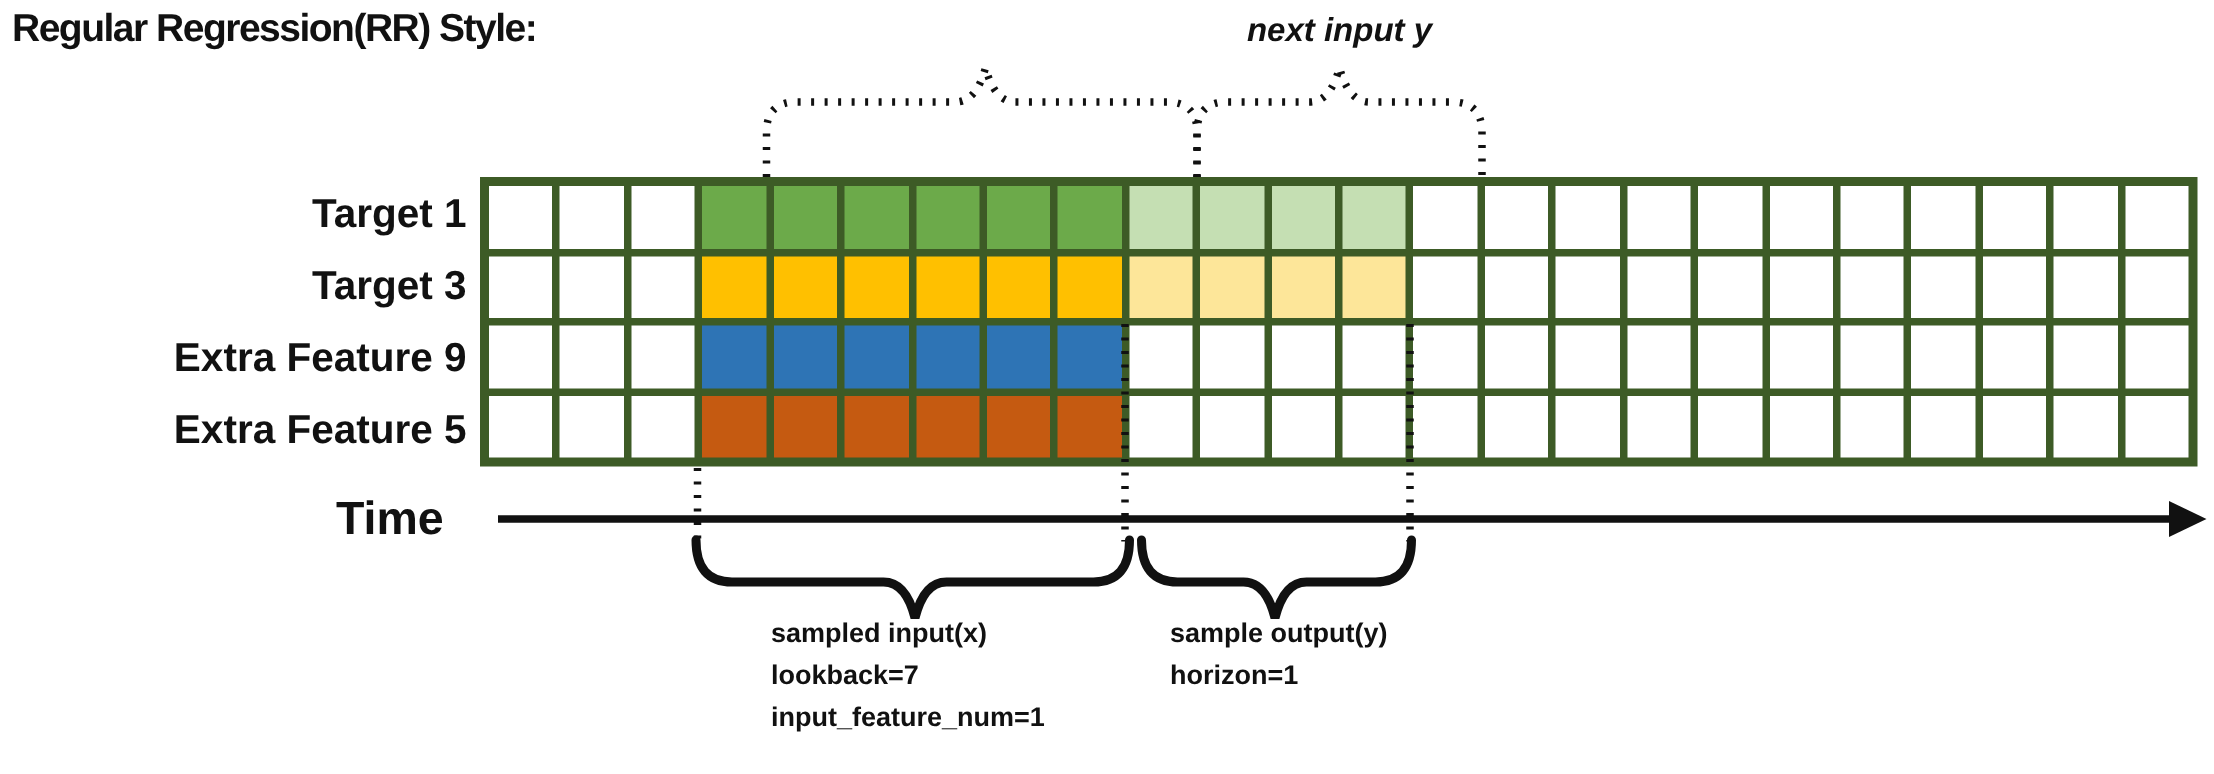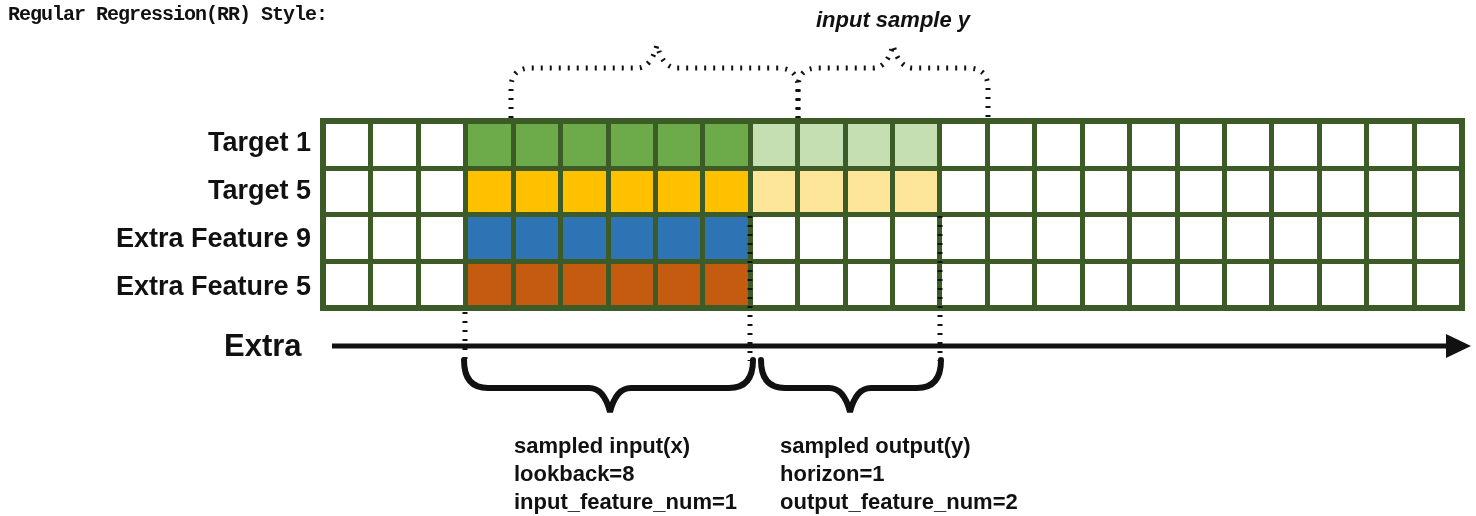--- a/index.html
+++ b/index.html
@@ -1,52 +1,52 @@
 <!DOCTYPE html>
 <html><head>
 <meta charset="utf-8">
 <style>
   html,body{margin:0;padding:0;background:#fff;}
   .canvas{position:relative;width:1476px;height:516px;background:#ffffff;
           font-family:"Liberation Sans",sans-serif;color:#111;overflow:hidden;}
-  .title{position:absolute;left:8px;top:3px;font-size:20px;font-weight:bold;
-         letter-spacing:-1px;white-space:nowrap;font-family:Liberation Mono, monospace;}
+  .title{position:absolute;left:8px;top:3px;font-size:26px;font-weight:bold;
+         letter-spacing:-1px;white-space:nowrap;}
   .top-label{position:absolute;top:7px;transform:translateX(-50%);
              font-size:22px;font-weight:600;font-style:italic;white-space:nowrap;}
   .top-label.x{left:655px;}
   .top-label.y{left:893px;}
   #row-labels{position:absolute;left:0;top:118px;width:311px;}
   .row-label{height:48px;display:flex;align-items:center;justify-content:flex-end;
              font-size:27px;font-weight:bold;white-space:nowrap;}
   #grid{position:absolute;left:320px;top:118px;width:1145px;height:193px;
         display:grid;grid-template-rows:repeat(4,1fr);gap:5px;padding:6px;
         box-sizing:border-box;}
   .cell{min-width:0;min-height:0;}
   .time-label{position:absolute;left:224px;top:328px;font-size:31px;font-weight:bold;}
   #overlay{position:absolute;left:0;top:0;pointer-events:none;}
   .dot{stroke:#111;stroke-width:5;fill:none;stroke-dasharray:2 7;}
   .brace{stroke:#111;stroke-width:6;fill:none;stroke-linecap:round;}
   .axis{stroke:#111;stroke-width:5;}
-  .caption{position:absolute;top:432px;font-size:22px;font-weight:600;
+  .caption{position:absolute;top:408px;font-size:18px;font-weight:600;
            line-height:28px;white-space:nowrap;}
   .caption.left{left:514px;}
   .caption.right{left:780px;}
 </style>
 </head>
 <body>
 
 <div class="canvas">
 
   <div class="title">Regular Regression(RR) Style:</div>
 
-  <div class="top-label y">input sample y</div>
+  <div class="top-label y">next input y</div>
 
   <div id="row-labels">
       <div class="row-label">Target 1</div>
-      <div class="row-label">Target 5</div>
+      <div class="row-label">Target 3</div>
       <div class="row-label">Extra Feature 9</div>
       <div class="row-label">Extra Feature 5</div>
     </div>
 
   <div id="grid" style="background: rgb(61, 91, 38); grid-template-columns: repeat(24, 1fr);">
       <div class="cell" style="background: rgb(255, 255, 255);"></div>
       <div class="cell" style="background: rgb(255, 255, 255);"></div>
       <div class="cell" style="background: rgb(255, 255, 255);"></div>
       <div class="cell" style="background: rgb(108, 170, 74);"></div>
       <div class="cell" style="background: rgb(108, 170, 74);"></div>
@@ -136,42 +136,41 @@
       <div class="cell" style="background: rgb(255, 255, 255);"></div>
       <div class="cell" style="background: rgb(255, 255, 255);"></div>
       <div class="cell" style="background: rgb(255, 255, 255);"></div>
       <div class="cell" style="background: rgb(255, 255, 255);"></div>
       <div class="cell" style="background: rgb(255, 255, 255);"></div>
       <div class="cell" style="background: rgb(255, 255, 255);"></div>
       <div class="cell" style="background: rgb(255, 255, 255);"></div>
       <div class="cell" style="background: rgb(255, 255, 255);"></div>
     </div>
 
-  <div class="time-label">Extra</div>
+  <div class="time-label">Time</div>
 
   <svg id="overlay" width="1476" height="516" viewBox="0 0 1476 516">
 
     <line class="axis" x1="332" y1="346" x2="1446" y2="346"></line>
     <polygon points="1446,334 1471,346 1446,358" fill="#111"></polygon>
 
     <path class="dot" d="M 511 118 L 511 88 Q 511 68 531 68 L 637 68 Q 651 68 657 45 Q 663 68 677 68 L 778 68 Q 798 68 798 88 L 798 118"></path>
     <path class="dot" d="M 798 118 L 798 88 Q 798 68 818 68 L 873 68 Q 887 68 893 45 Q 899 68 913 68 L 968 68 Q 988 68 988 88 L 988 118"></path>
 
     <path class="dot" d="M 465 312 L 465 361"></path>
     <path class="dot" d="M 750 216 L 750 361"></path>
     <path class="dot" d="M 940 216 L 940 361"></path>
 
     <path class="brace" d="M 464 360 Q 464 388 488 388 L 589 388 Q 604 388 610 412 Q 616 388 631 388 L 729 388 Q 753 388 753 360"></path>
     <path class="brace" d="M 761 360 Q 761 388 785 388 L 829 388 Q 844 388 850 412 Q 856 388 871 388 L 917 388 Q 941 388 941 360"></path>
   </svg>
 
   <div class="caption left">
     <div>sampled input(x)</div>
-    <div>lookback=8</div>
+    <div>lookback=7</div>
     <div>input_feature_num=1</div>
   </div>
   <div class="caption right">
-    <div>sampled output(y)</div>
+    <div>sample output(y)</div>
     <div>horizon=1</div>
-    <div>output_feature_num=2</div>
   </div>
 
 </div>
 
 </body></html>

